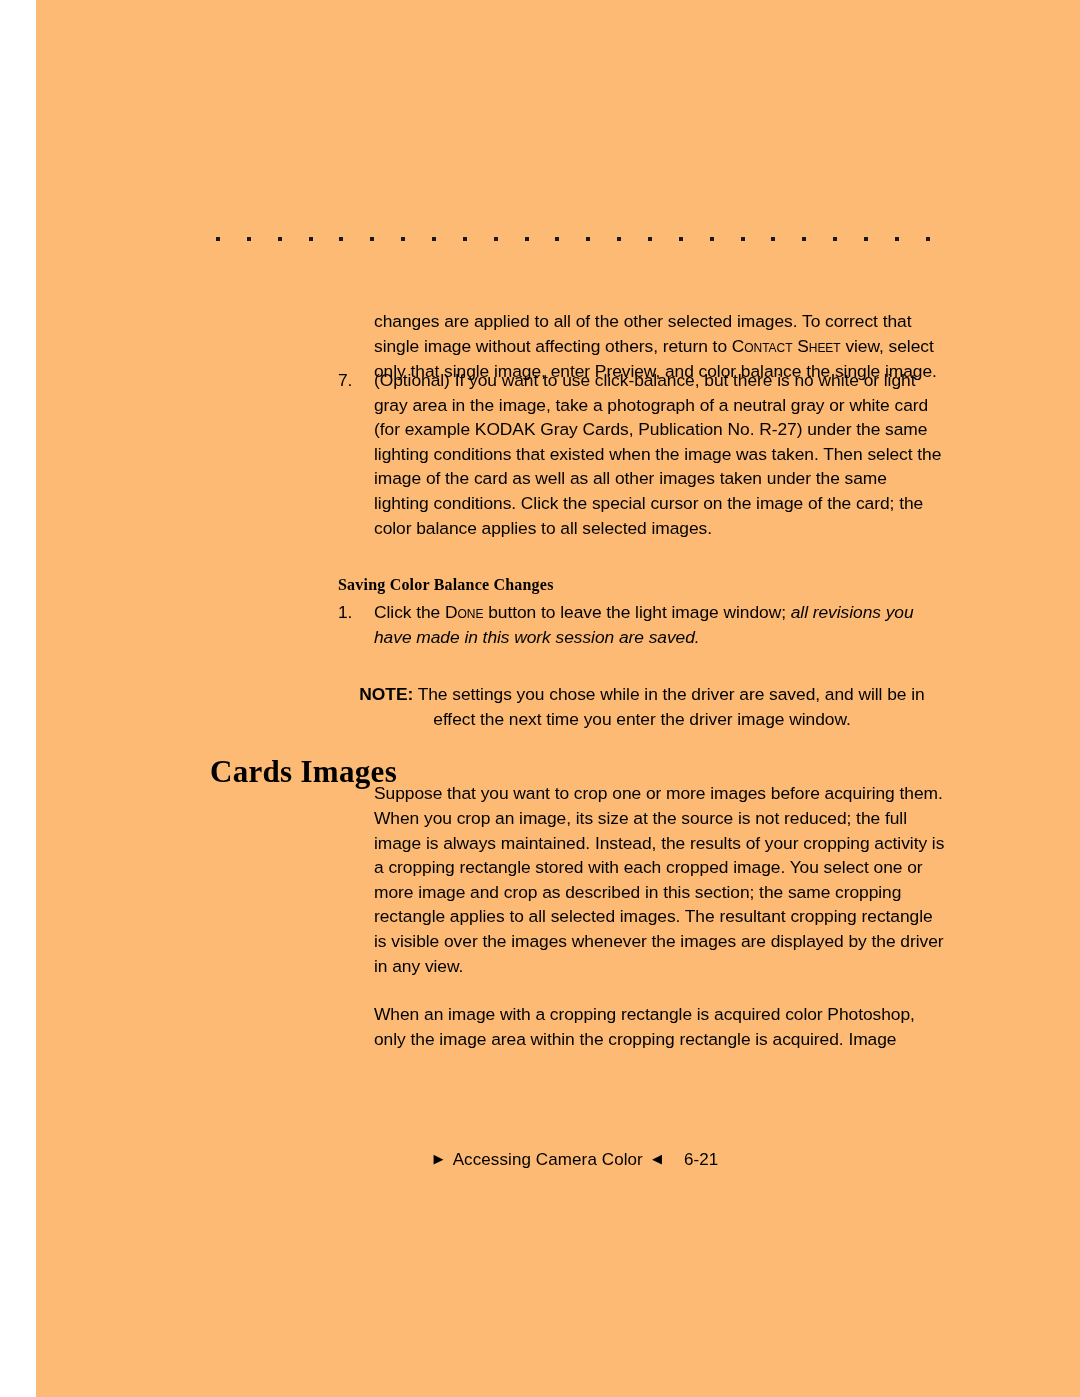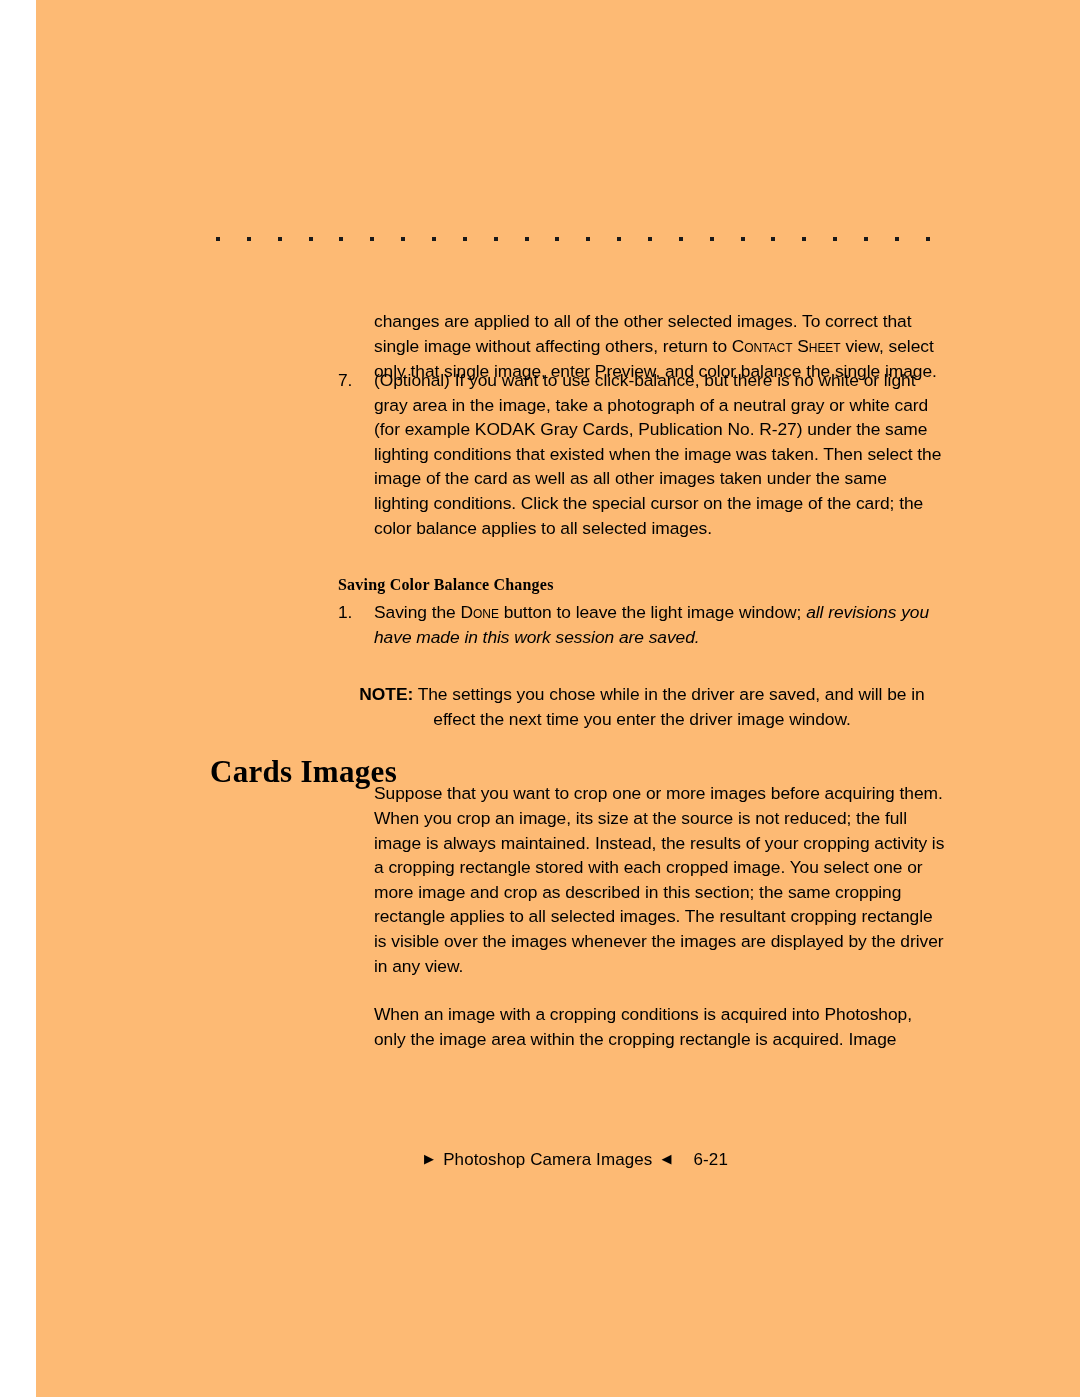--- a/index.html
+++ b/index.html
@@ -171,31 +171,31 @@
 
   <div class="list-item li-7">
     <span class="num">7.</span>
     <span class="txt">(Optional) If you want to use click-balance, but there is no white or light gray area in the image, take a photograph of a neutral gray or white card (for example KODAK Gray Cards, Publication No. R-27) under the same lighting conditions that existed when the image was taken. Then select the image of the card as well as all other images taken under the same lighting conditions. Click the special cursor on the image of the card; the color balance applies to all selected images.</span>
   </div>
 
   <h2 class="sect-head">Saving Color Balance Changes</h2>
 
   <div class="list-item li-1">
     <span class="num">1.</span>
-    <span class="txt"><span>Saving the </span><span class="sc">Done</span><span> button to leave the light image window; </span><span class="ital">all revisions you have made in this work session are saved.</span></span>
+    <span class="txt"><span>Click the </span><span class="sc">Done</span><span> button to leave the light image window; </span><span class="ital">all revisions you have made in this work session are saved.</span></span>
   </div>
 
   <p class="indent-col p-note"><span class="bold">NOTE:</span><span> The settings you chose while in the driver are saved, and will be in effect the next time you enter the driver image window.</span></p>
 
   <h1 class="chapter-head">Cards Images</h1>
 
   <p class="body-col p-crop1">Suppose that you want to crop one or more images before acquiring them. When you crop an image, its size at the source is not reduced; the full image is always maintained. Instead, the results of your cropping activity is a cropping rectangle stored with each cropped image. You select one or more image and crop as described in this section; the same cropping rectangle applies to all selected images. The resultant cropping rectangle is visible over the images whenever the images are displayed by the driver in any view.</p>
 
-  <p class="body-col p-crop2">When an image with a cropping conditions is acquired into Photoshop, only the image area within the cropping rectangle is acquired. Image</p>
+  <p class="body-col p-crop2">When an image with a cropping rectangle is acquired color Photoshop, only the image area within the cropping rectangle is acquired. Image</p>
 
   <div class="footer">
     <span class="tri">▶</span>
-    <span class="ftitle">Photoshop Camera Images</span>
+    <span class="ftitle">Accessing Camera Color</span>
     <span class="tri">◀</span>
     <span class="fpage">6-21</span>
   </div>
 
 </div>
 
 </body></html>

